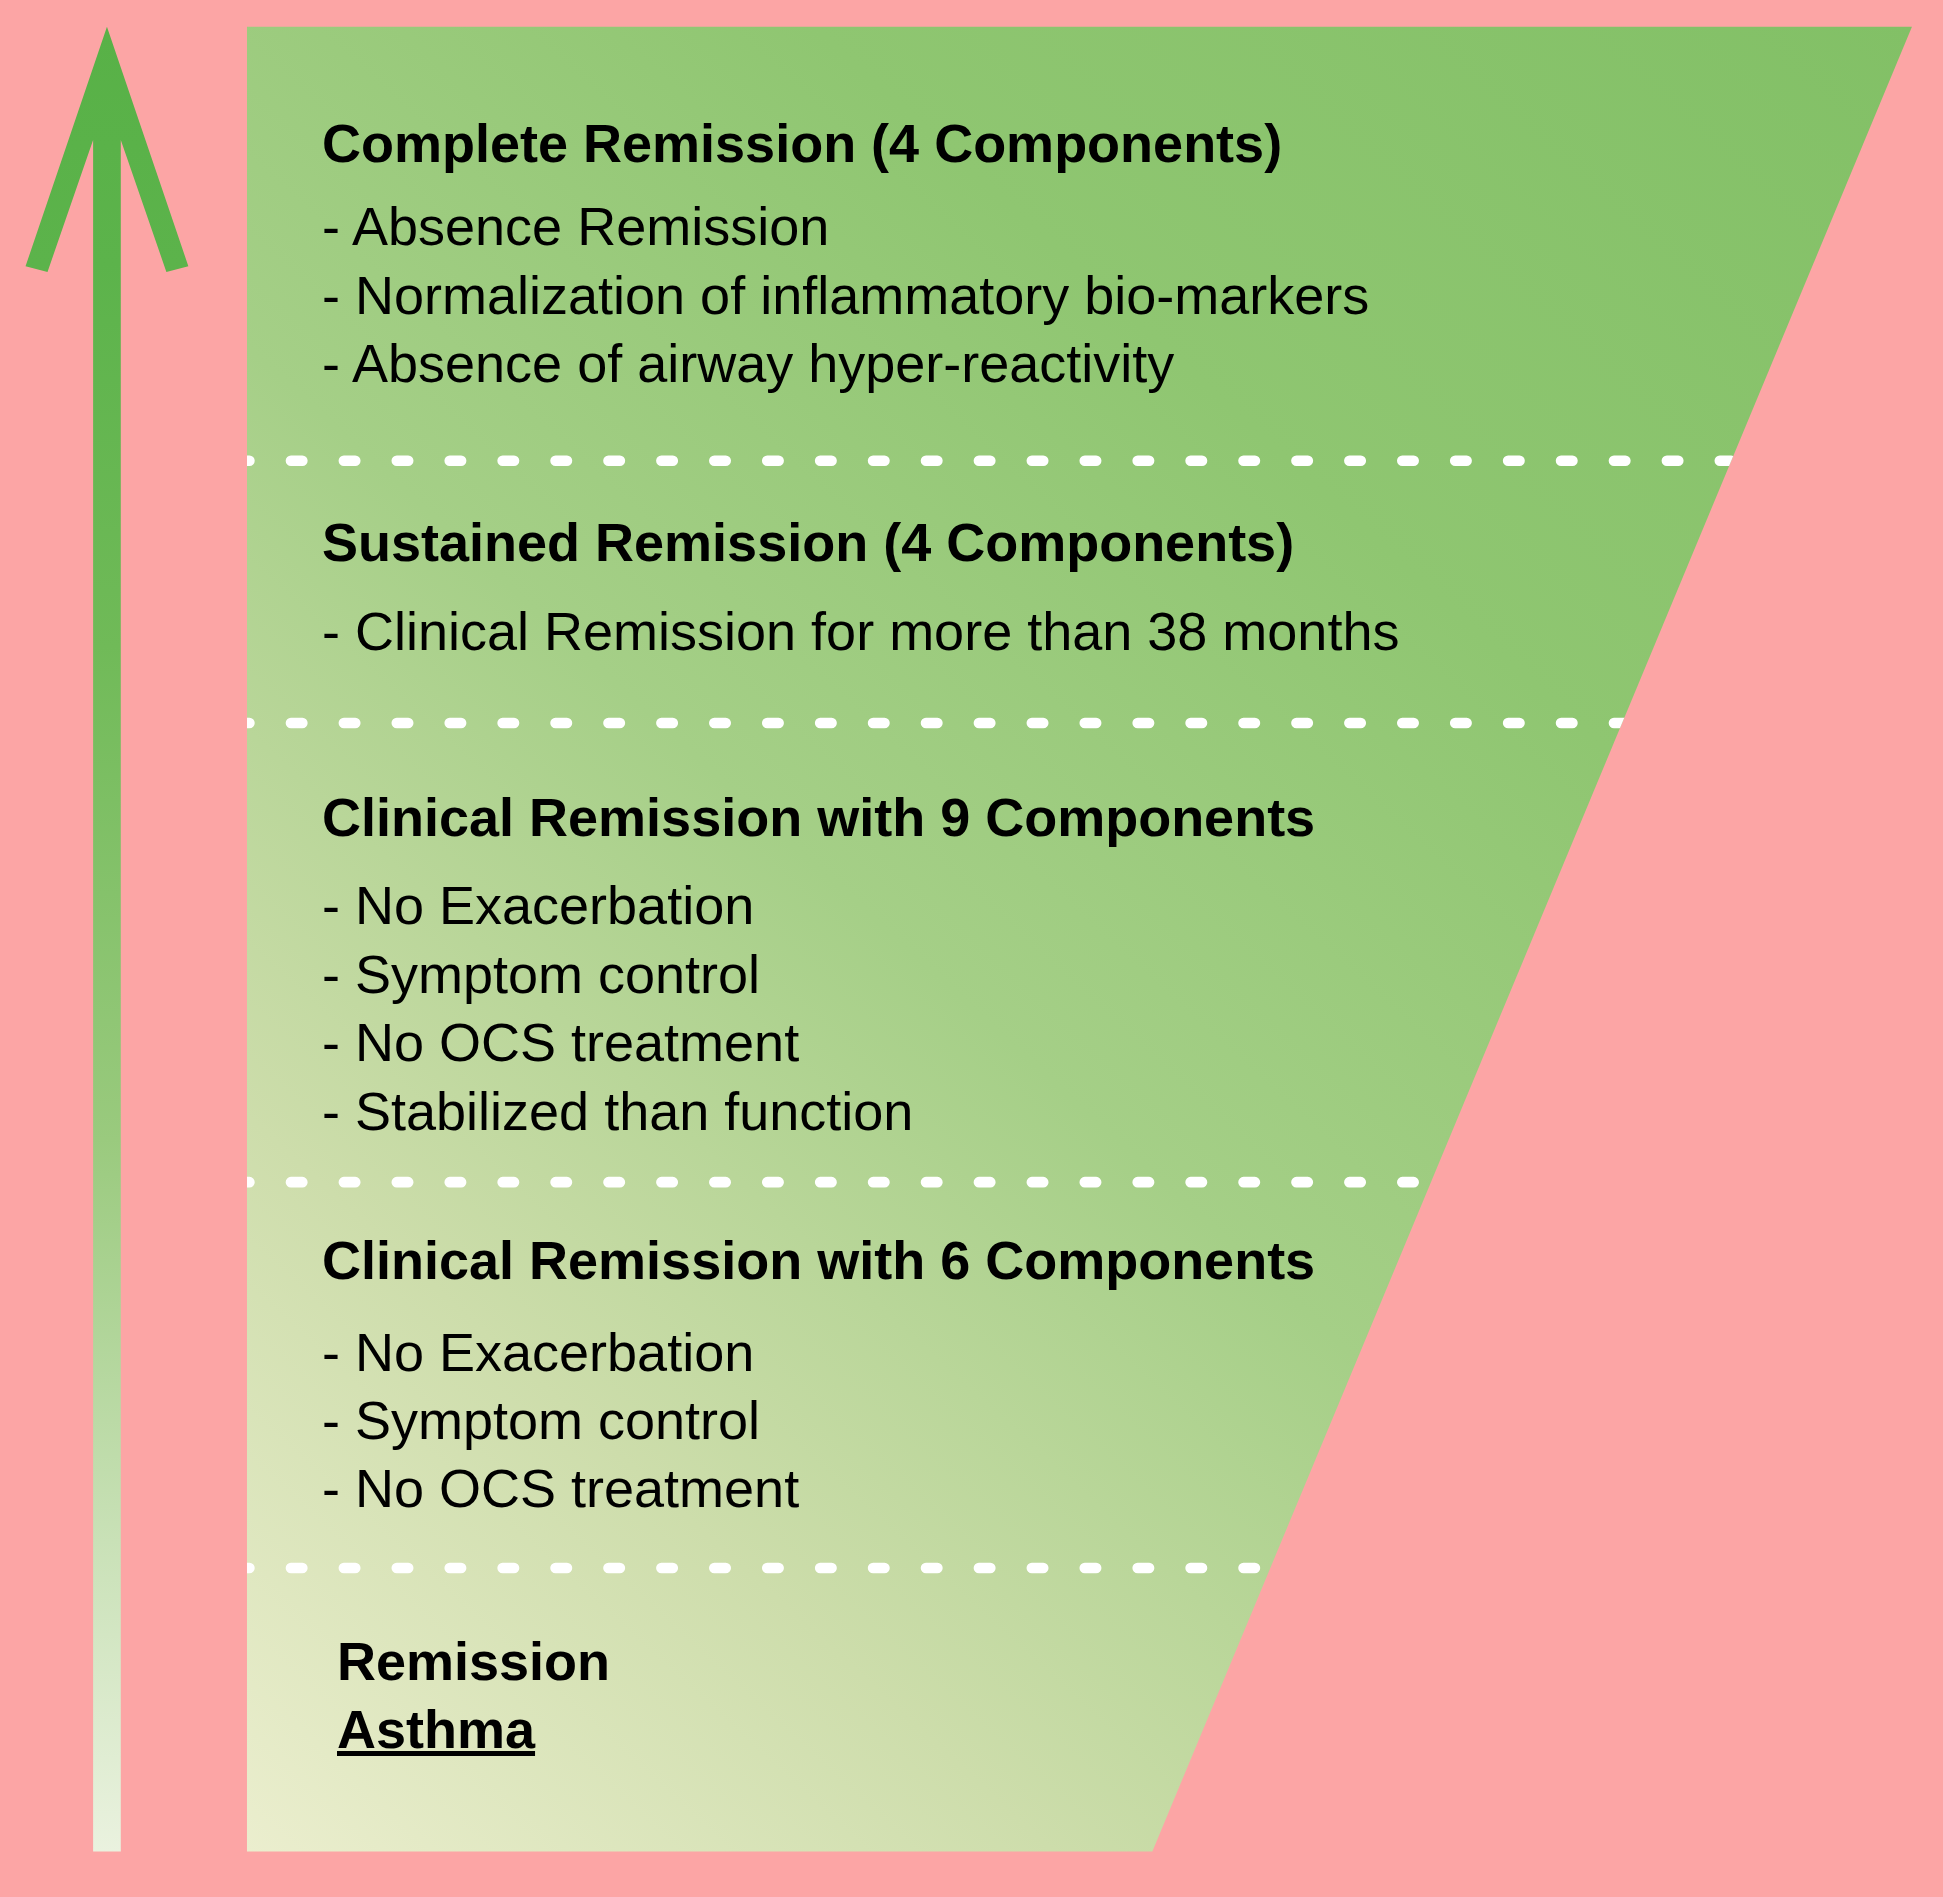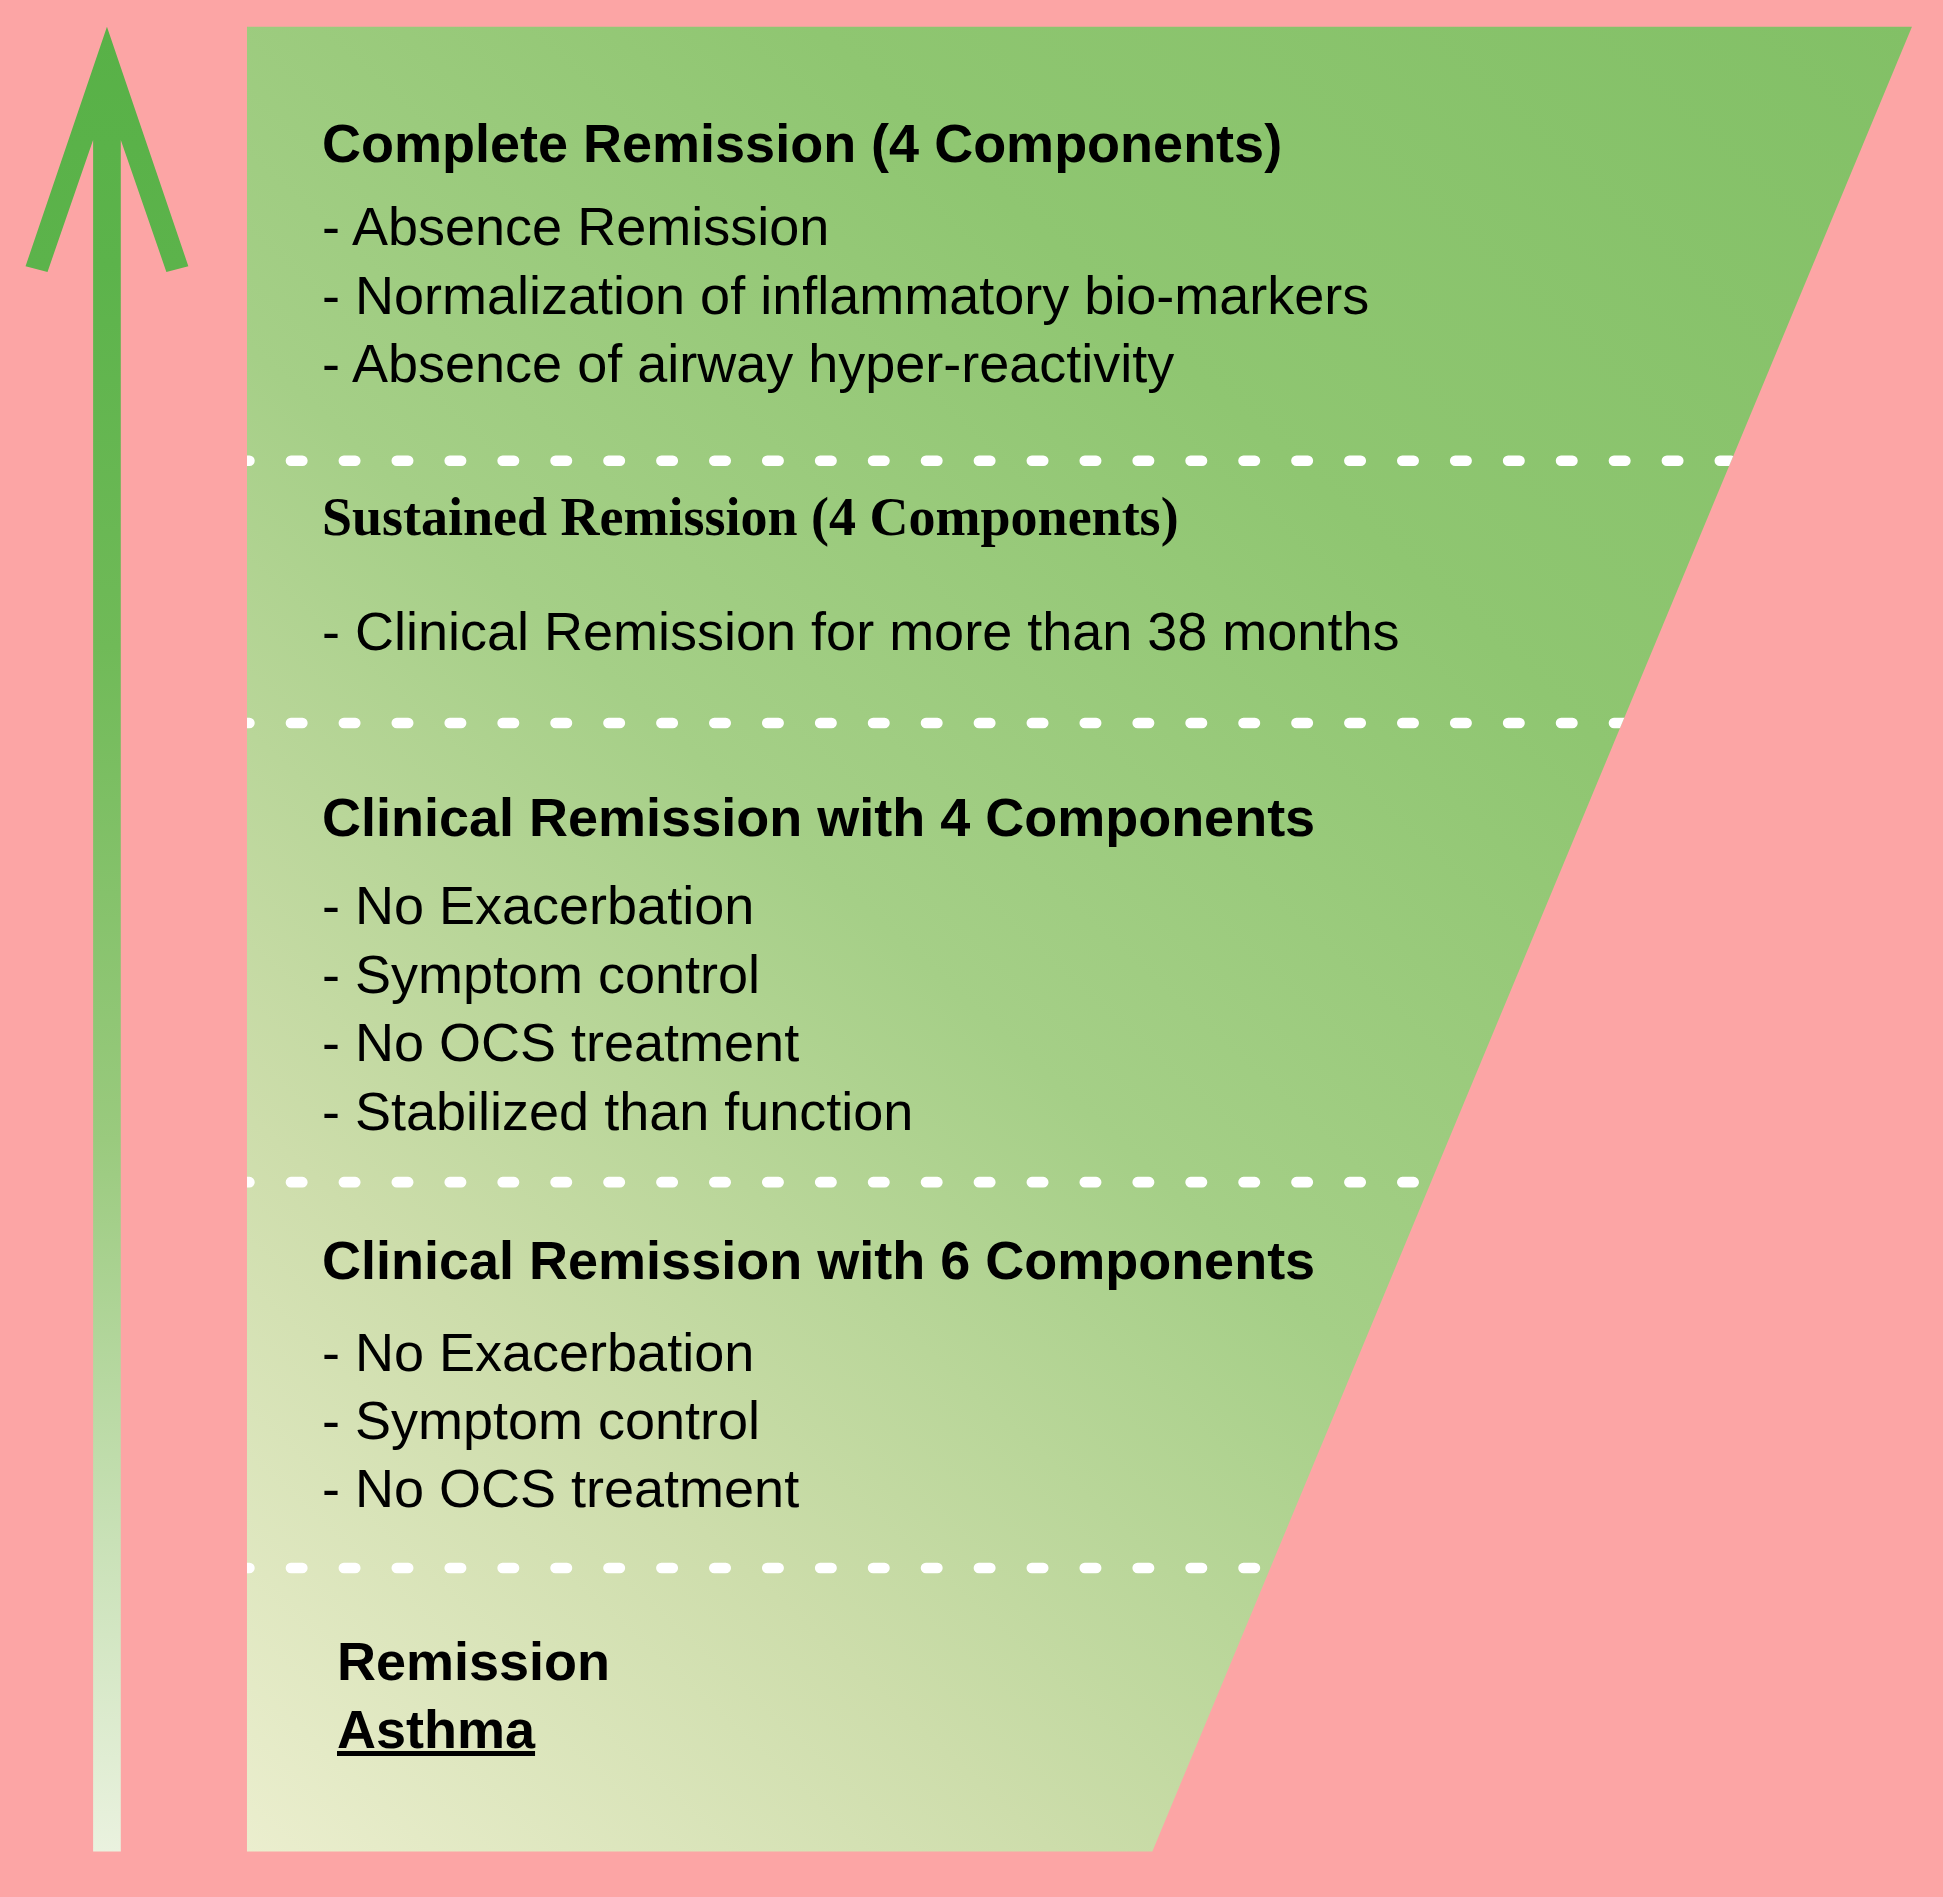--- a/index.html
+++ b/index.html
@@ -77,26 +77,26 @@
   </svg>
 
   <div>
     <div class="txt title" style="left:322px;top:112px;">Complete Remission (4 Components)</div>
     <div class="txt" style="left:322px;top:195px;">- Absence Remission</div>
     <div class="txt" style="left:322px;top:264px;">- Normalization of inflammatory bio-markers</div>
     <div class="txt" style="left:322px;top:332px;">- Absence of airway hyper-reactivity</div>
   </div>
 
   <div>
-    <div class="txt title" style="left:322px;top:486px;font-family:Liberation Serif, serif;">Sustained Remission (4 Components)</div>
+    <div class="txt title" style="left:322px;top:511px;">Sustained Remission (4 Components)</div>
     <div class="txt" style="left:322px;top:600px;">- Clinical Remission for more than 38 months</div>
   </div>
 
   <div>
-    <div class="txt title" style="left:322px;top:786px;">Clinical Remission with 4 Components</div>
+    <div class="txt title" style="left:322px;top:786px;">Clinical Remission with 9 Components</div>
     <div class="txt" style="left:322px;top:874px;">- No Exacerbation</div>
     <div class="txt" style="left:322px;top:943px;">- Symptom control</div>
     <div class="txt" style="left:322px;top:1011px;">- No OCS treatment</div>
     <div class="txt" style="left:322px;top:1080px;">- Stabilized than function</div>
   </div>
 
   <div>
     <div class="txt title" style="left:322px;top:1229px;">Clinical Remission with 6 Components</div>
     <div class="txt" style="left:322px;top:1321px;">- No Exacerbation</div>
     <div class="txt" style="left:322px;top:1389px;">- Symptom control</div>

